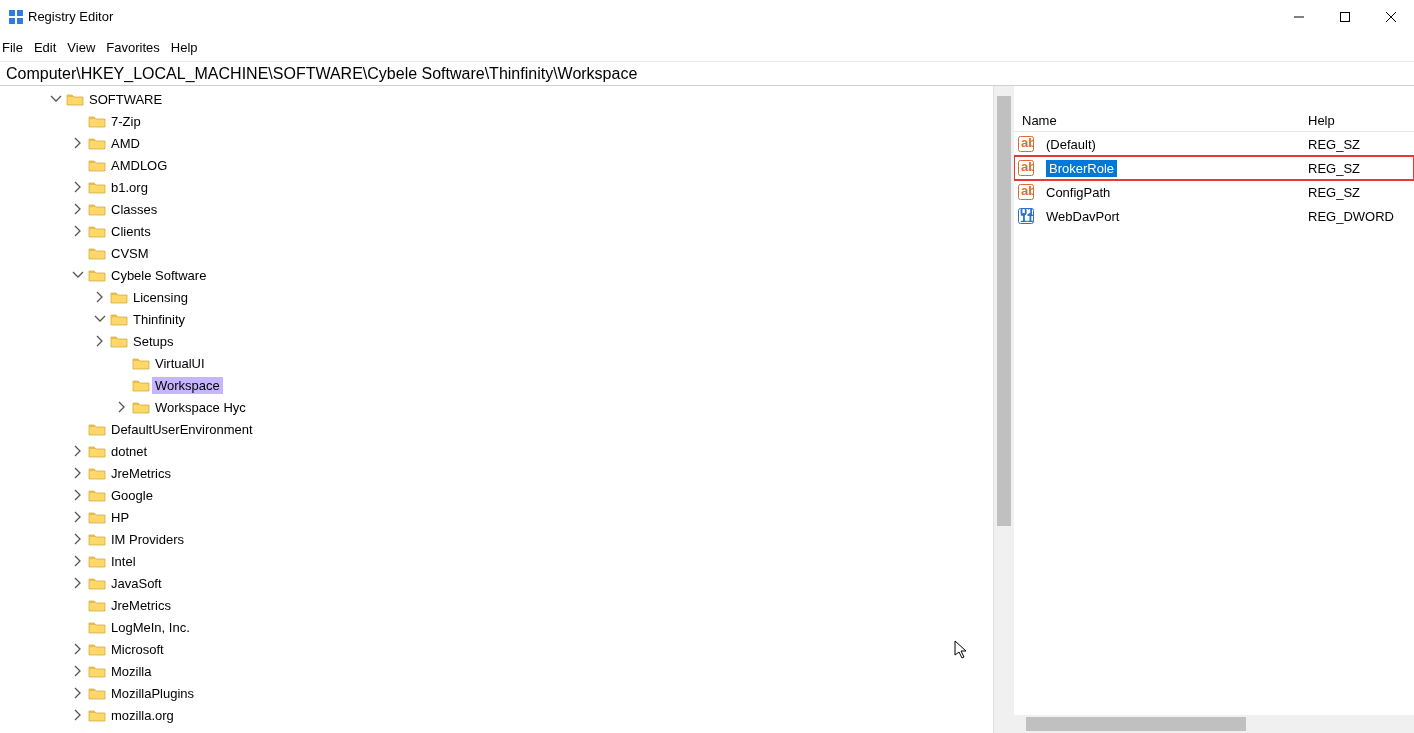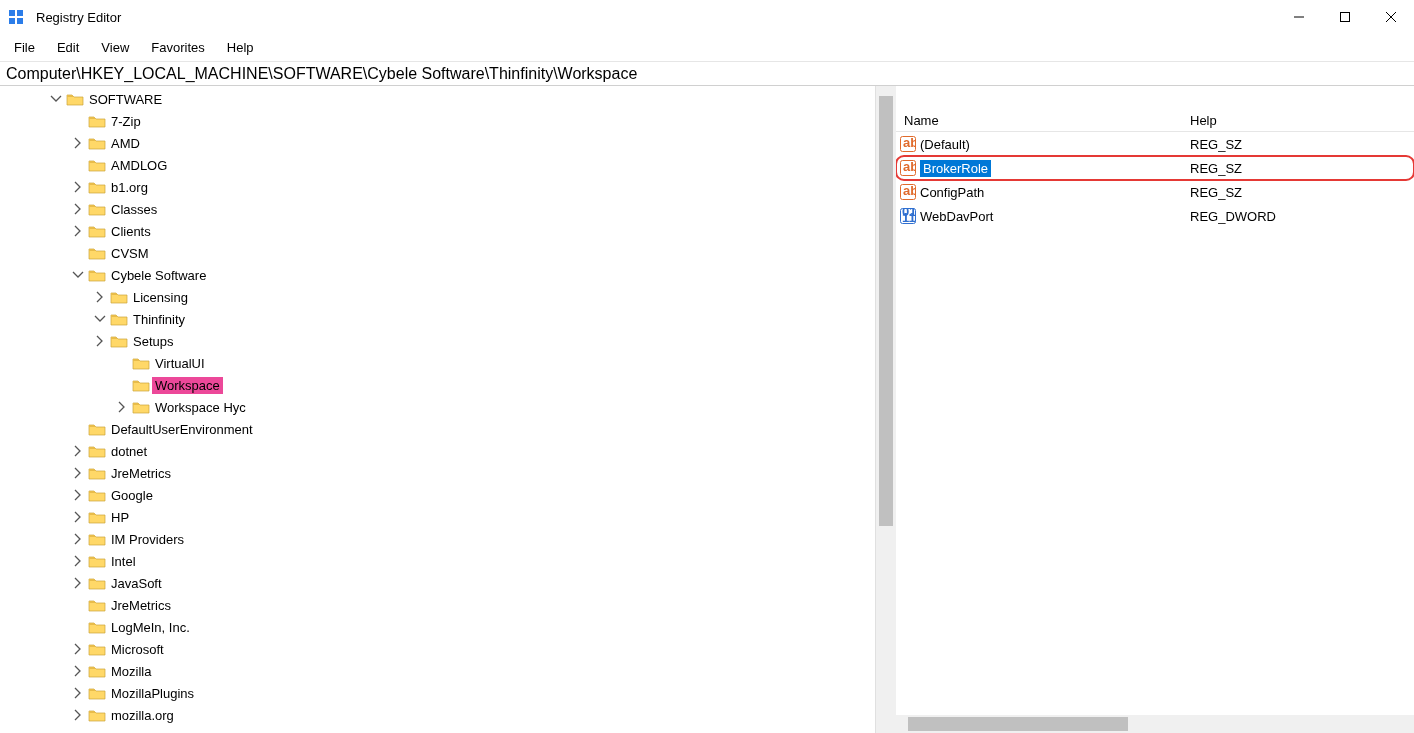--- a/index.html
+++ b/index.html
@@ -1,50 +1,50 @@
 <!DOCTYPE html>
 <html><head>
 <meta charset="utf-8">
 <style>
   * { margin:0; padding:0; box-sizing:border-box; font-family:"Segoe UI",Arial,sans-serif; font-size:13px; color:#000; }
   body { width:1414px; height:733px; background:#fff; overflow:hidden; display:flex; flex-direction:column; }
   .titlebar { height:34px; display:flex; align-items:center; justify-content:space-between; padding:0 0 0 8px; }
-  .titlebar-left { display:flex; align-items:center; gap:12px; }
+  .titlebar-left { display:flex; align-items:flex-start; gap:4px; }
   .titlebar-right { display:flex; }
   .win-btn { width:46px; height:34px; display:flex; align-items:center; justify-content:center; }
   .win-btn svg { stroke:#000; stroke-width:1; fill:none; }
-  .menubar { height:28px; display:flex; align-items:center; gap:22px; padding:0 14px; border-bottom:1px solid #e6e6e6; }
+  .menubar { height:28px; display:flex; align-items:center; gap:11px; padding:0 2px; border-bottom:1px solid #e6e6e6; }
   .menubar span { cursor:default; }
   .addressbar { height:24px; padding:2px 6px; font-size:16px; display:flex; align-items:center; border-bottom:1px solid #d0d0d0; }
   .workspace { flex:1; display:flex; min-height:0; }
-  .tree-pane { width:876px; overflow:auto; position:relative; border-right:1px solid #e0e0e0; padding-top:2px; }
+  .tree-pane { width:994px; overflow:auto; position:relative; border-right:1px solid #e0e0e0; padding-top:2px; }
   .scroll-gap { width:20px; background:#f0f0f0; position:relative; }
   .scroll-thumb { position:absolute; left:3px; width:14px; background:#c0c0c0; }
   .values-pane { flex:1; display:flex; flex-direction:column; min-width:0;margin-top:24px; }
   .values-header { height:22px; display:flex; align-items:center; border-bottom:1px solid #e6e6e6; }
   .col-name { width:290px; padding-left:8px; }
   .col-type { flex:1; padding-left:4px; }
   .values-list { flex:1; overflow:auto; position:relative; }
   .value-row { height:24px; display:flex; align-items:center; }
-  .value-row .cell-name { width:290px; padding-left:4px; display:flex; align-items:center; gap:4px; }
+  .value-row .cell-name { width:290px; padding-left:4px; display:flex; align-items:center; gap:12px; }
   .value-row .cell-type { flex:1; padding-left:4px; }
   .value-row.selected .vname { background:#0078d7; color:#fff; padding:1px 3px; }
-  .value-row.highlight { outline:2px solid #e53935; outline-offset:-1px;border-radius:8px; }
+  .value-row.highlight { outline:2px solid #e53935; outline-offset:-1px; }
   .hscroll { height:18px; background:#f0f0f0; display:flex; align-items:center; }
   .hscroll-thumb { height:14px; background:#c0c0c0; margin-left:12px; }
   
   .tree { padding-left:4px; }
   .tree-row { height:22px; display:flex; align-items:center; gap:2px; white-space:nowrap; }
   .indent { display:inline-block; width:20px; }
   .chev { width:16px; height:16px; display:flex; align-items:center; justify-content:center; }
   .chev svg { stroke:#555; stroke-width:1.3; fill:none; }
   .folder { width:18px; height:14px; display:inline-flex; }
   .folder svg { width:18px; height:14px; }
   .tree-label { padding:1px 3px; }
-  .tree-row.selected .tree-label { background:#ec4899; }
+  .tree-row.selected .tree-label { background:#c4b5fd; }
   
   .reg-icon { width:16px; height:16px; display:inline-flex; }
   .app-icon { width:16px; height:16px; display:inline-flex; }
   .cursor { position:absolute; left:954px; top:554px; pointer-events:none; }
 </style>
 </head>
 <body>
 
 <div class="titlebar">
   <div class="titlebar-left">

